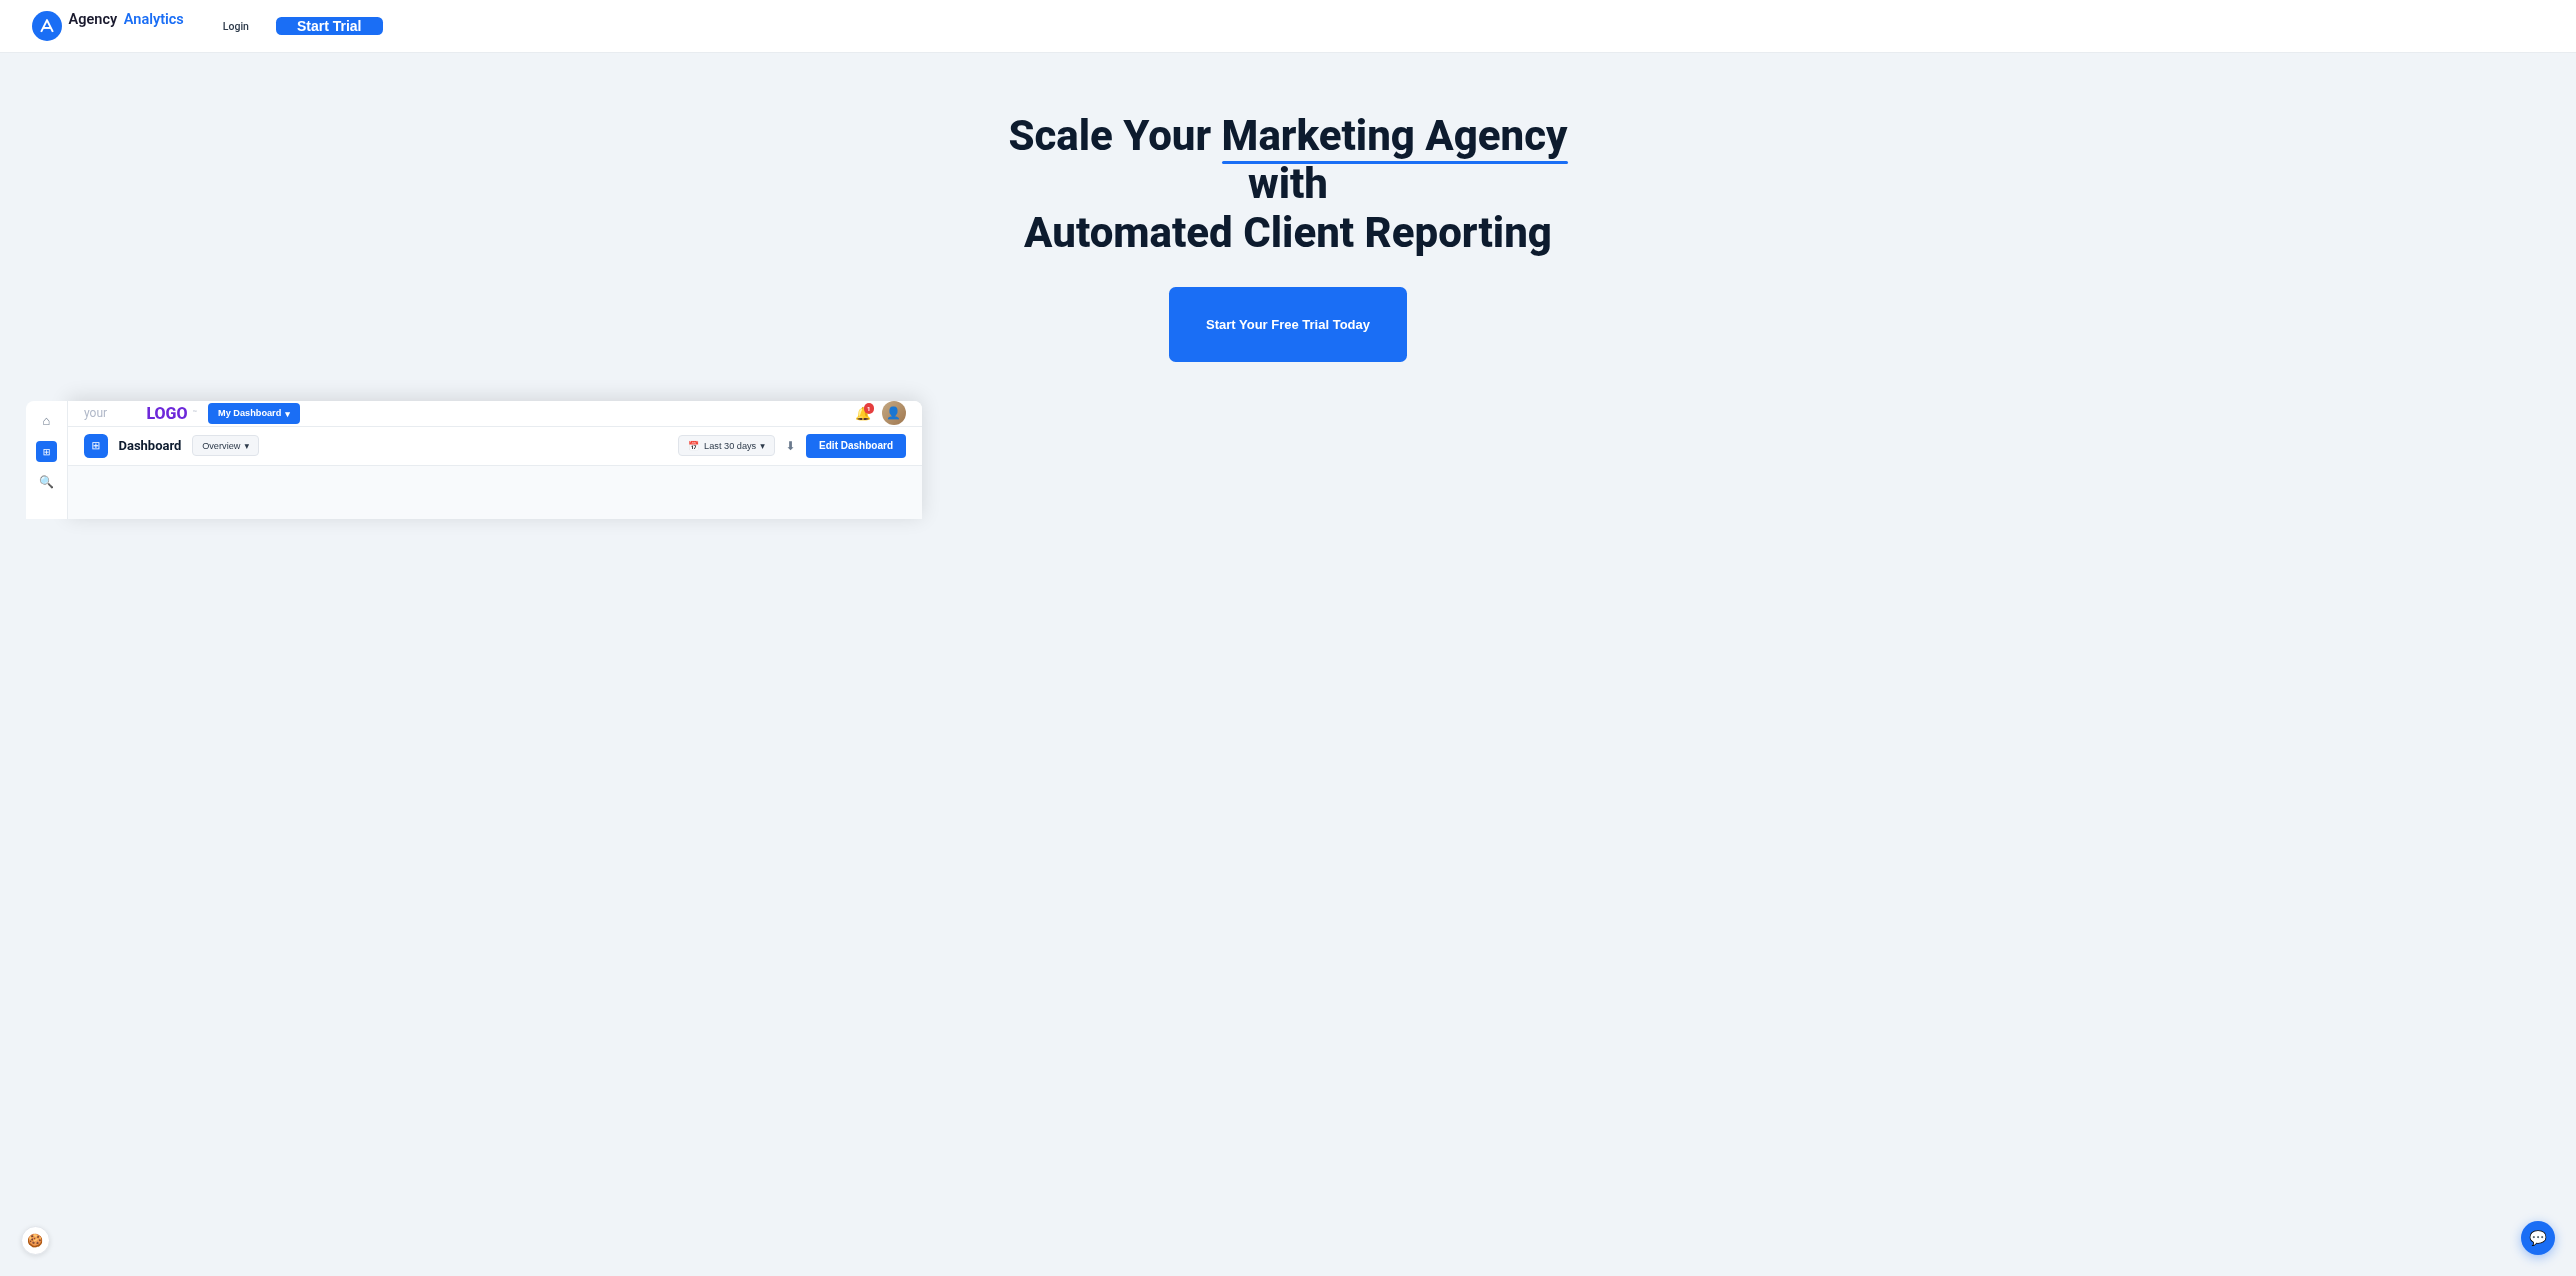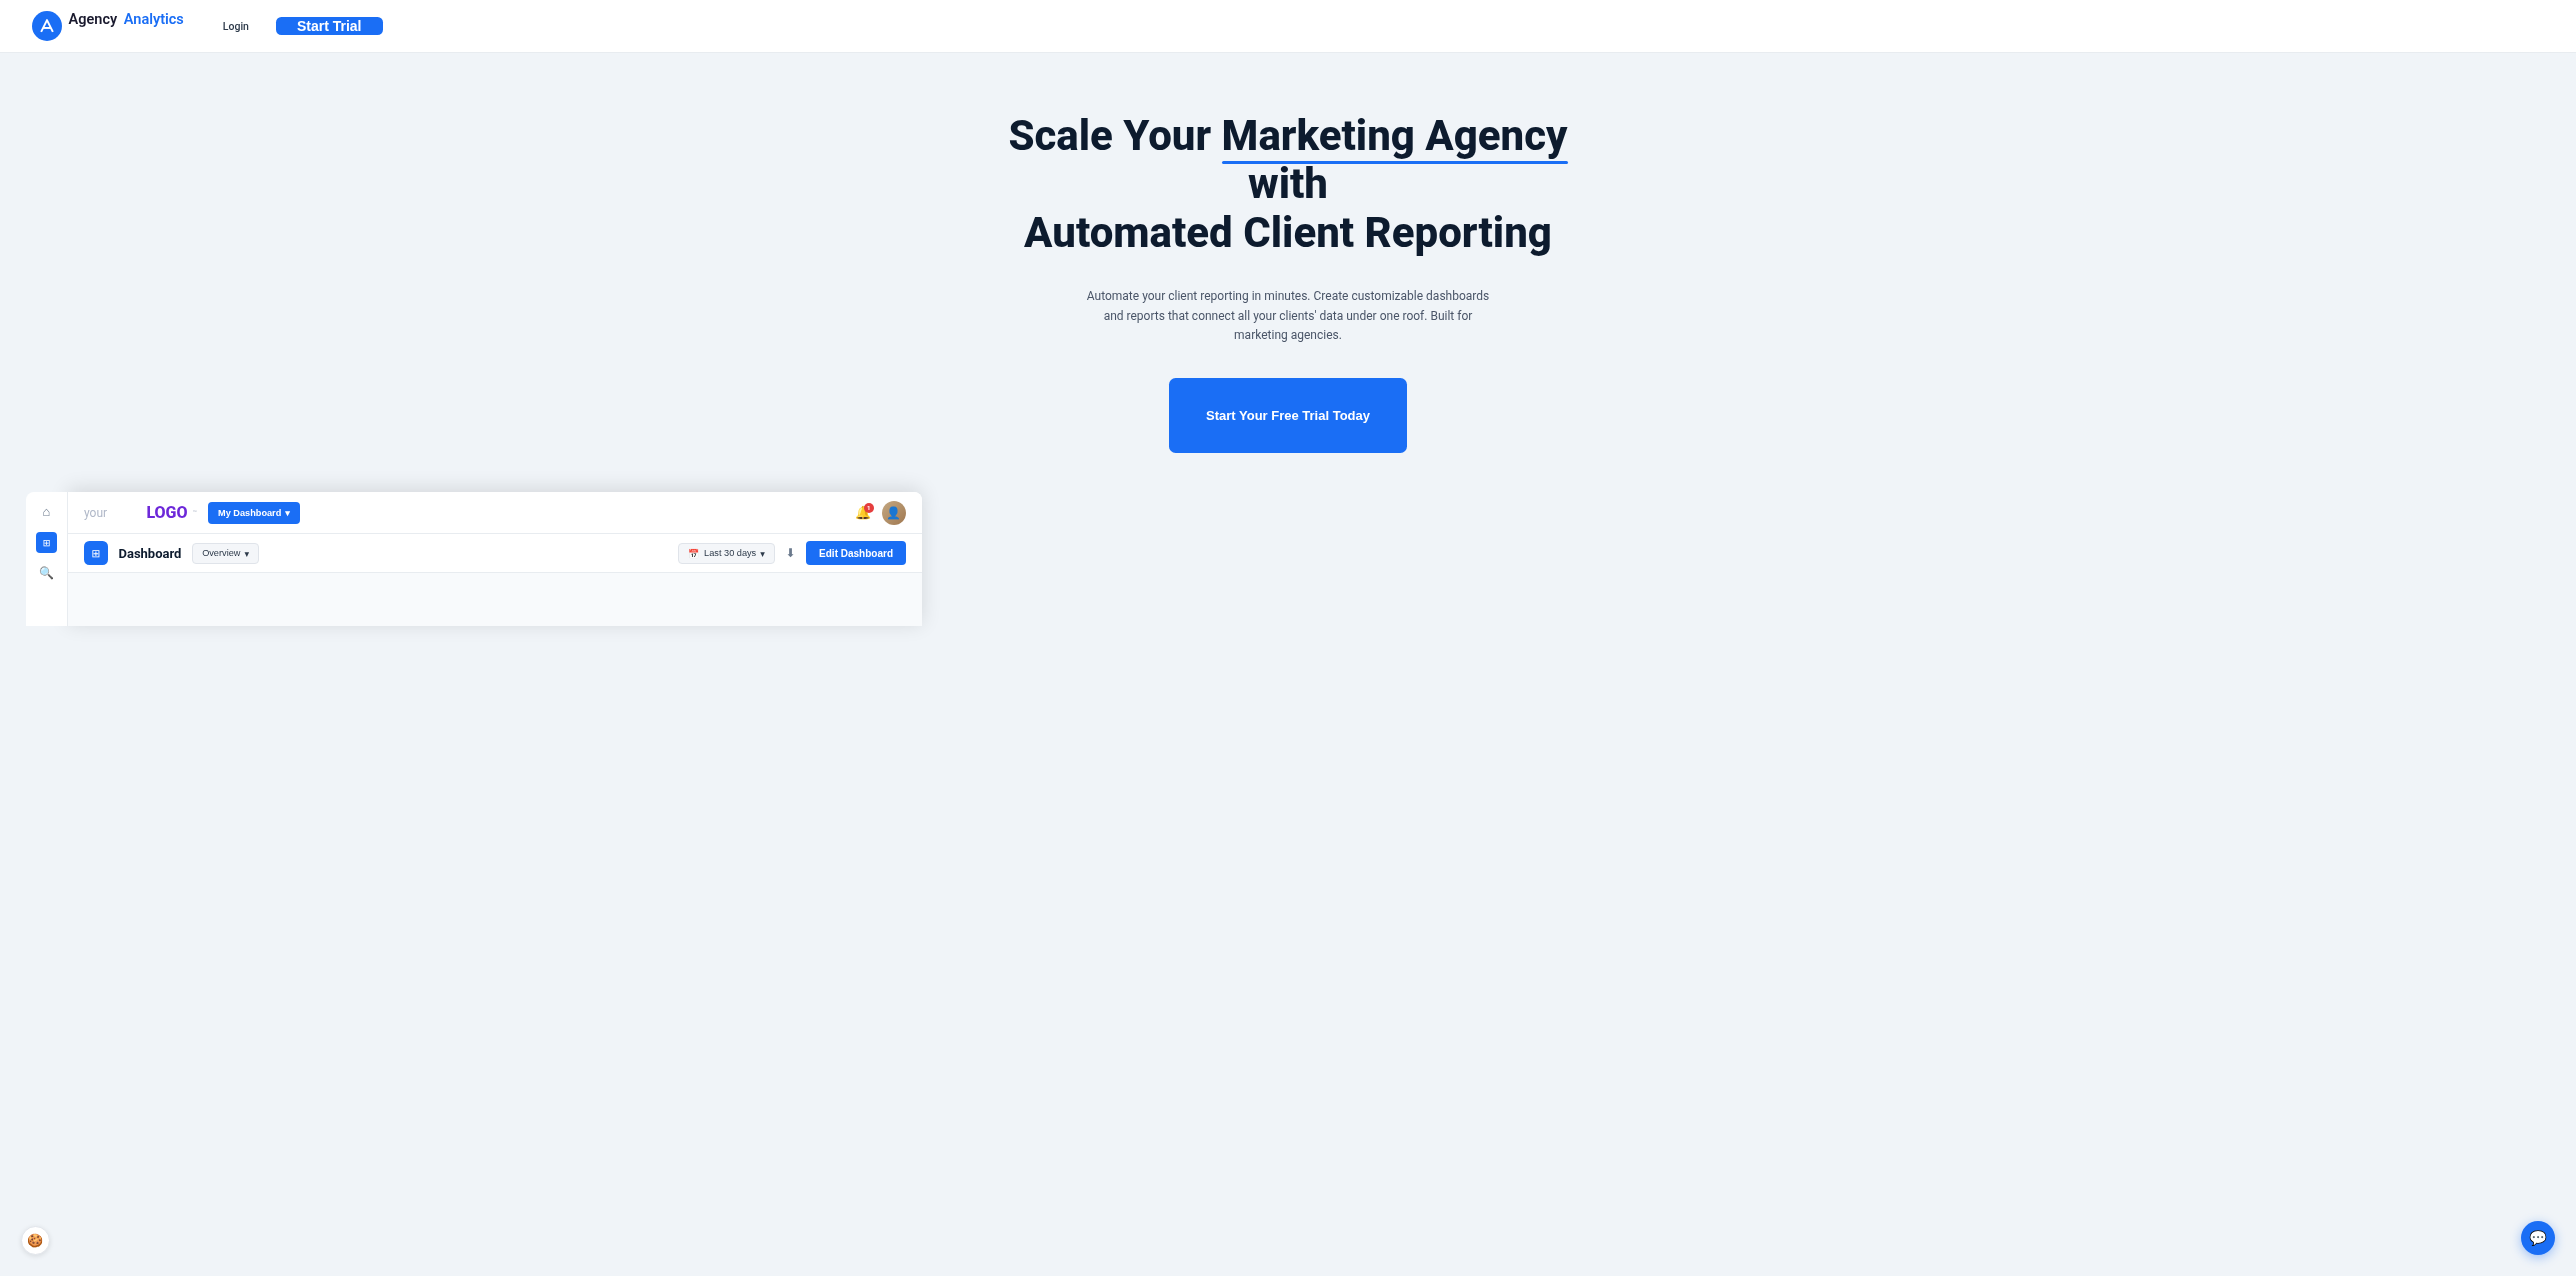--- a/index.html
+++ b/index.html
@@ -134,21 +134,21 @@
       overflow: hidden;
     }
 
     
     .dash-topbar {
       background: #fff;
       border-bottom: 0.7px solid #e8ecf0;
       display: flex;
       align-items: center;
       padding: 0 16px;
-      height: 42px;
+      height: 26px;
       gap: 10.5px;
     }
     .dash-dropdown-btn {
       background: #1a6ef5;
       color: #fff;
       border: none;
       border-radius: 4px;
       padding: 5.3px 10.5px;
       font-size: 9.2px;
       font-weight: 600;
@@ -309,21 +309,20 @@
     <button class="btn-start-trial">Start Trial</button>
   </div>
 </nav>
 
 <section class="hero">
   <h1 class="hero-title">
     <span>Scale Your </span><span class="hero-title-highlight">Marketing Agency</span><span> with</span>
     <br>
     <span>Automated Client Reporting</span>
   </h1>
-  <p class="hero-subtitle">Automate your client reporting in minutes. Create customizable dashboards and reports that connect all your clients' data under one roof. Built for marketing agencies.</p>
   <button class="btn-cta">Start Your Free Trial Today</button>
 
   
   <div style="margin-top: 39px; position: relative;">
 
     <div style="position: absolute; left: 0; top: 0; width: 42px; background: #fff; border-right: 0.7px solid #e8ecf0; height: 100%; border-radius: 8px 0 0 0; display: flex; flex-direction: column; align-items: center; padding-top: 12px; gap: 13px; z-index: 2;">
       <span style="font-size: 13px; color: #6b7a8d; cursor: pointer;">⌂</span>
       <span style="background:#1a6ef5; color:#fff; width:21px; height:21px; border-radius:4px; display:flex; align-items:center; justify-content:center; font-size:9.2px; cursor:pointer;">⊞</span>
       <span style="font-size:12px; color:#6b7a8d; cursor:pointer;">🔍</span>
     </div>

